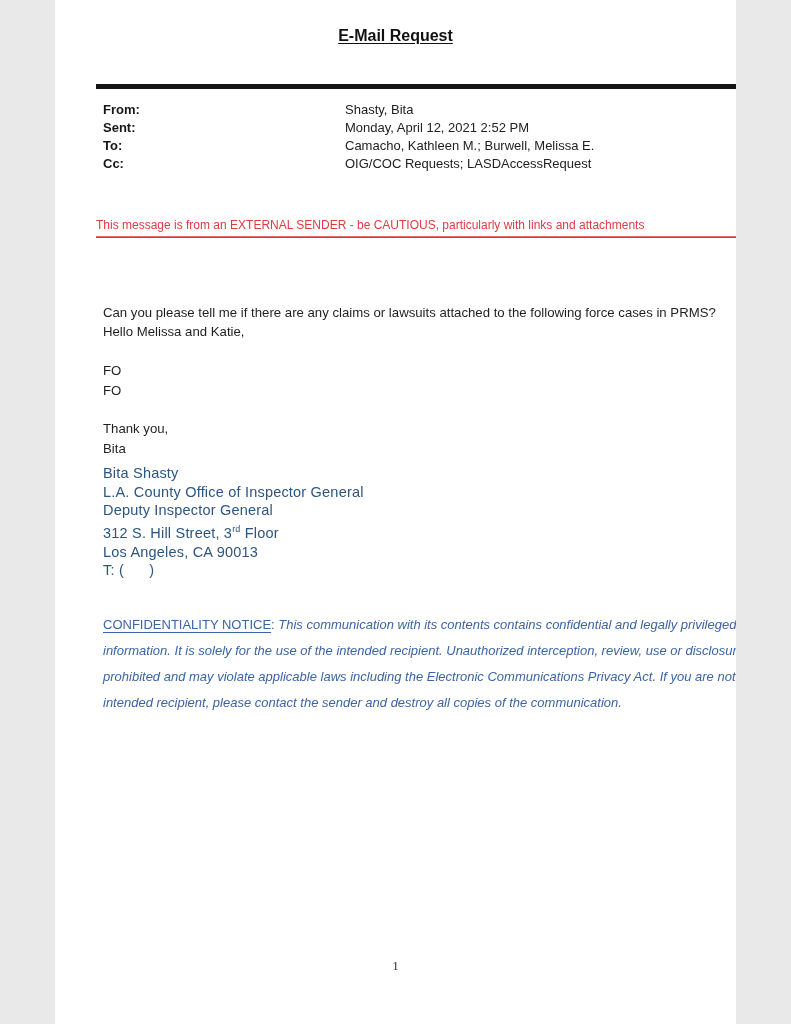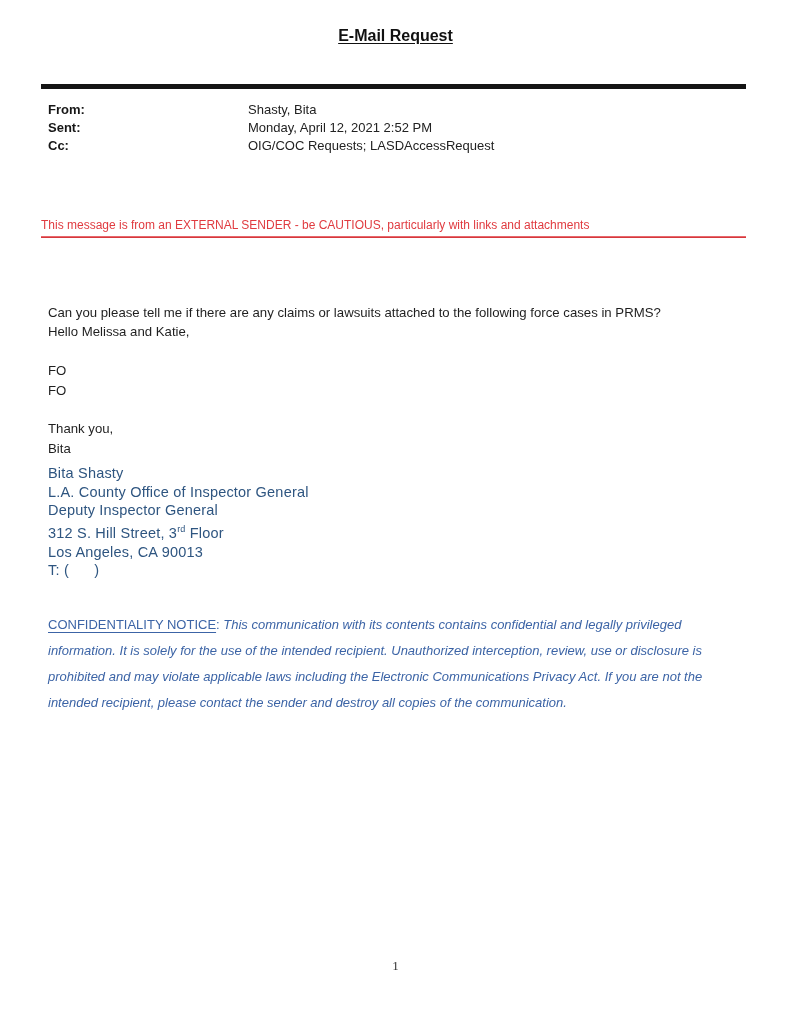--- a/index.html
+++ b/index.html
@@ -1,19 +1,19 @@
 <!DOCTYPE html>
 <html><head>
 <meta charset="utf-8">
 <style>
   * { margin: 0; padding: 0; box-sizing: border-box; }
   html, body { background: #e9e9e9; }
   .page {
     position: relative;
-    width: 791px;
+    width: 681px;
     height: 1024px;
     margin: 0 auto;
     background: #ffffff;
     font-family: "Liberation Sans", sans-serif;
     color: #1c1c1c;
     overflow: hidden;
   }
   .title {
     position: absolute;
     top: 27px;
@@ -35,21 +35,21 @@
     background: #141414;
   }
   .headers {
     position: absolute;
     top: 101px;
     left: 48px;
     width: 660px;
     font-size: 13px;
     line-height: 18px;
   }
-  .hrow { display: flex; }
+  .hrow { display: flex; gap: 42px; }
   .hlabel { width: 200px; font-weight: bold; color: #161616; }
   .hvalue { white-space: pre-wrap; color: #222; }
   .warning-text {
     position: absolute;
     top: 218px;
     left: 41px;
     width: 705px;
     text-align: left;
     font-size: 12px;
   }
@@ -122,20 +122,24 @@
   <div class="headers">
     <div class="hrow">
       <span class="hlabel">From:</span>
       <span class="hvalue">Shasty, Bita</span>
     </div>
     <div class="hrow">
       <span class="hlabel">Sent:</span>
       <span class="hvalue">Monday, April 12, 2021 2:52 PM</span>
     </div>
     <div class="hrow">
+      <span class="hlabel">To:</span>
+      <span class="hvalue">Camacho, Kathleen M.; Burwell, Melissa E.</span>
+    </div>
+    <div class="hrow">
       <span class="hlabel">Cc:</span>
       <span class="hvalue">OIG/COC Requests; LASDAccessRequest</span>
     </div>
   </div>
 
   <div class="warning-text" style="color: rgb(224, 59, 64);">This message is from an EXTERNAL SENDER - be CAUTIOUS, particularly with links and attachments</div>
 
   <div class="red-rule" style="background: rgb(213, 56, 61);"></div>
 
   <div class="body-block">

